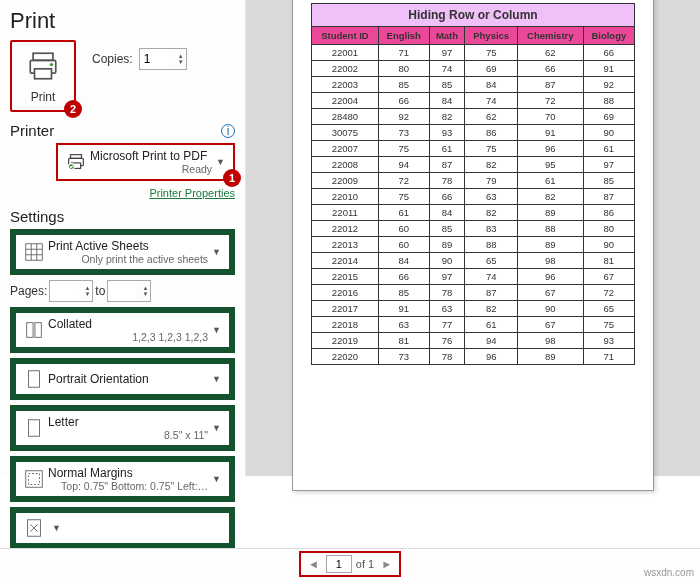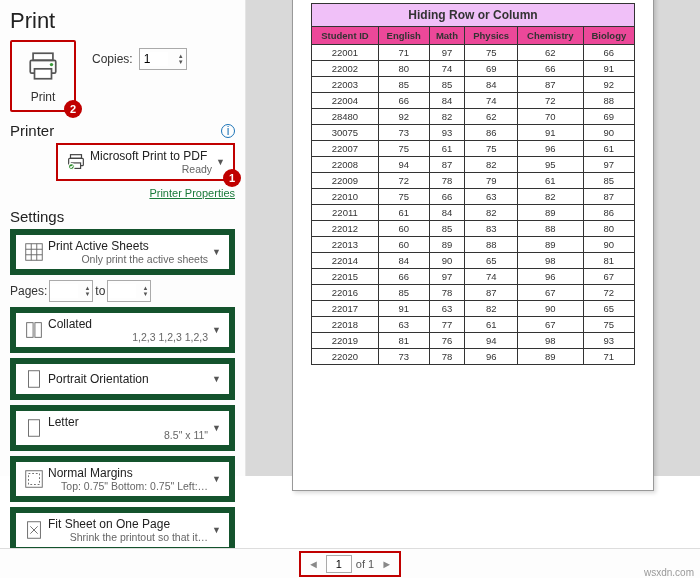--- a/index.html
+++ b/index.html
@@ -182,24 +182,20 @@
       <span class="chev">▼</span>
     </div>
 
     <div class="setting-item">
       <span class="icon">
           <svg viewBox="0 0 24 24" fill="none" stroke="#666" stroke-width="1">
             <rect x="5" y="3" width="14" height="18"></rect>
             <path d="M8 8l8 8M16 8l-8 8"></path>
           </svg>
         </span>
-      <div class="texts">
-        <div class="t1">Fit Sheet on One Page</div>
-        <div class="t2">Shrink the printout so that it…</div>
-      </div>
       <span class="chev">▼</span>
     </div>
 
     <div class="link-line"><a>Page Setup</a></div>
   </div>
 
   <div class="right-panel">
     <div class="paper">
       <div class="sheet-title">Hiding Row or Column</div>
       <table class="sheet-table">

